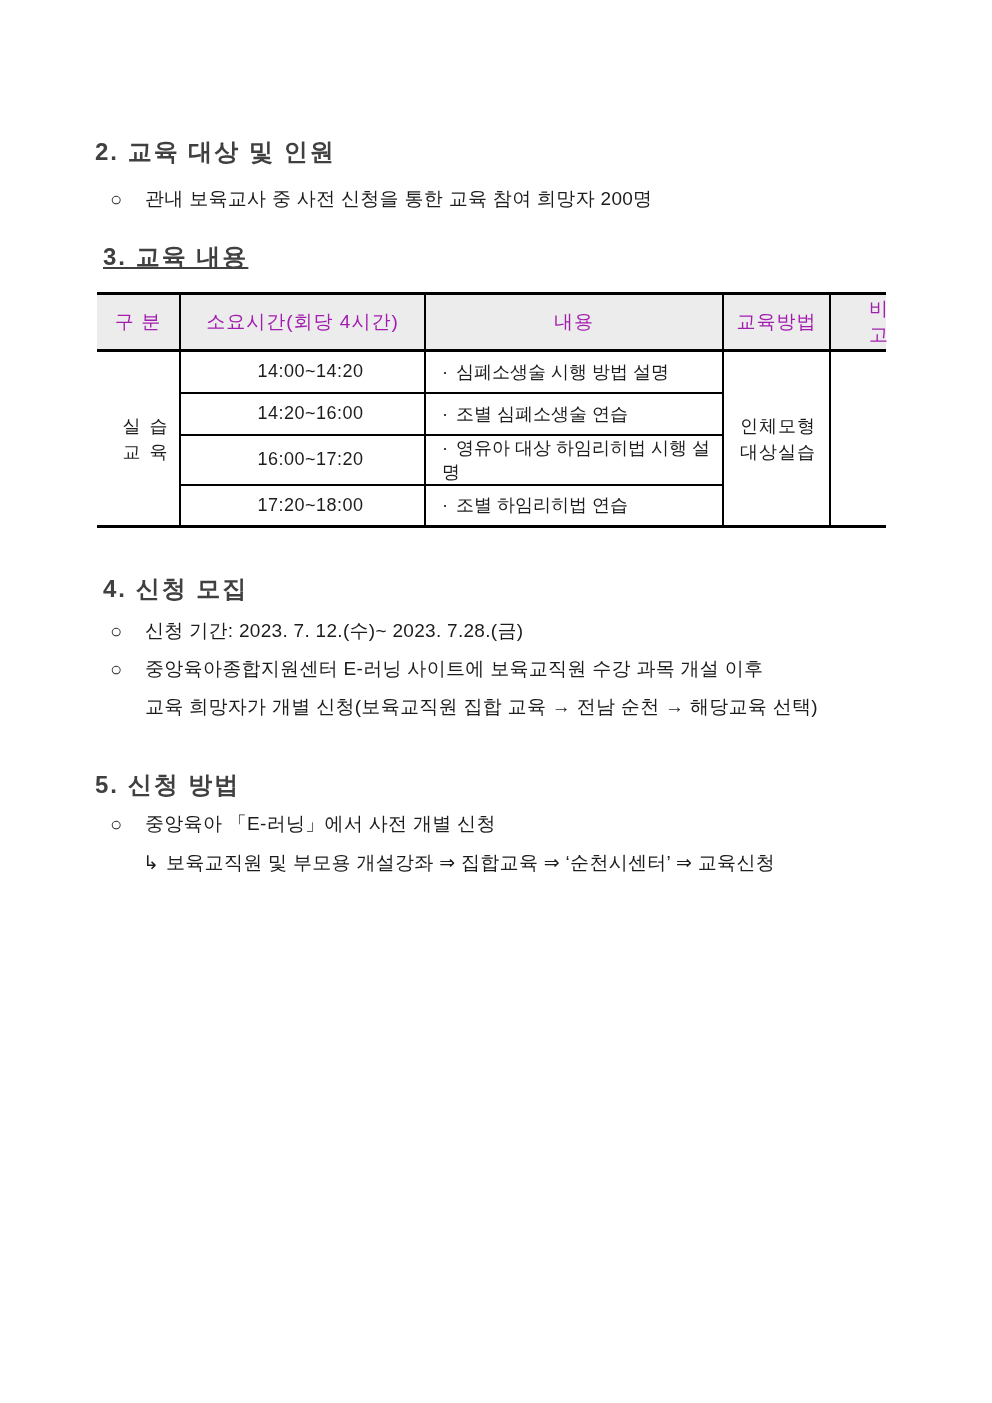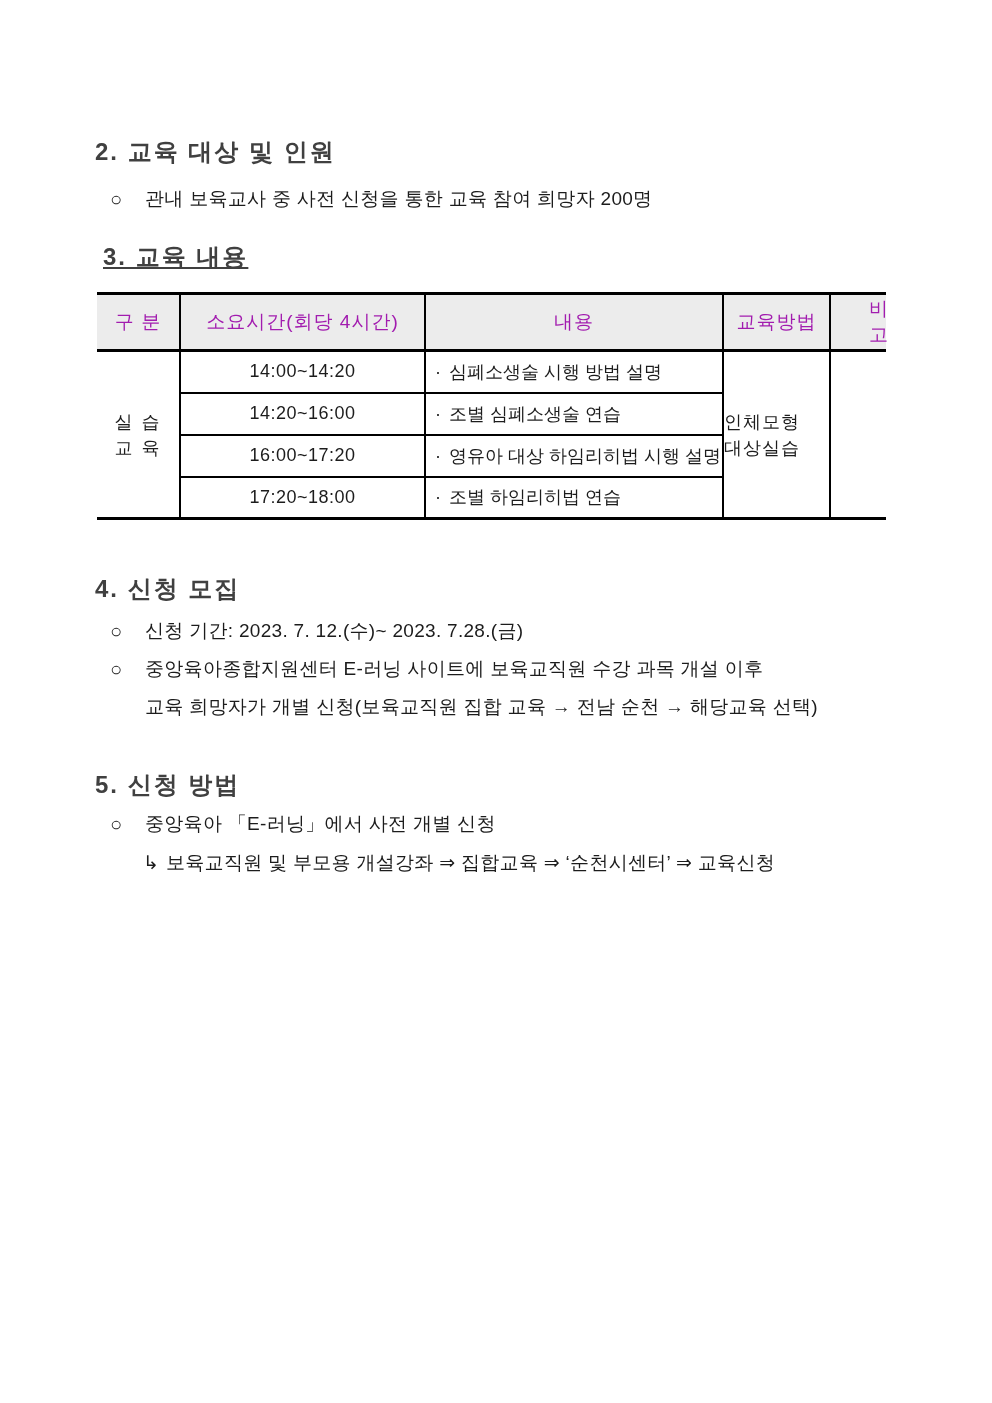--- a/index.html
+++ b/index.html
@@ -62,20 +62,21 @@
     text-align: center;
     vertical-align: middle;
     border-bottom: 3px solid #000;
     color: #a21caf;
   }
   .edu-table td {
     height: 42px;
     font-size: 18px;
     vertical-align: middle;
     color: #1c1c1c;
+    padding-left: 16px;
   }
   .bl { border-left: 2px solid #000; }
   .rb { border-bottom: 2px solid #000; }
   .cell-group {
     text-align: center;
     line-height: 26px;
     letter-spacing: 2px;
   }
   .cell-time { text-align: center; letter-spacing: 0.5px; }
   .cell-content { text-align: left; padding-left: 9px; }
@@ -156,21 +157,21 @@
       <tr>
         <td class="bl cell-time">17:20~18:00</td>
         <td class="bl cell-content">
           <span class="dot">·</span><span>조별 하임리히법 연습</span>
         </td>
       </tr>
     </tbody>
   </table>
 
 
-  <div class="heading" style="left:95px; top:573px;">4. 신청 모집</div>
+  <div class="heading" style="left:103px; top:573px;">4. 신청 모집</div>
 
   <div class="line" style="left:110px; top:619px;">
     <span class="marker">○</span>
     <span>신청 기간: 2023. 7. 12.(수)~ 2023. 7.28.(금)</span>
   </div>
 
   <div class="line" style="left:110px; top:657px;">
     <span class="marker">○</span>
     <span>중앙육아종합지원센터 E-러닝 사이트에 보육교직원 수강 과목 개설 이후</span>
   </div>

